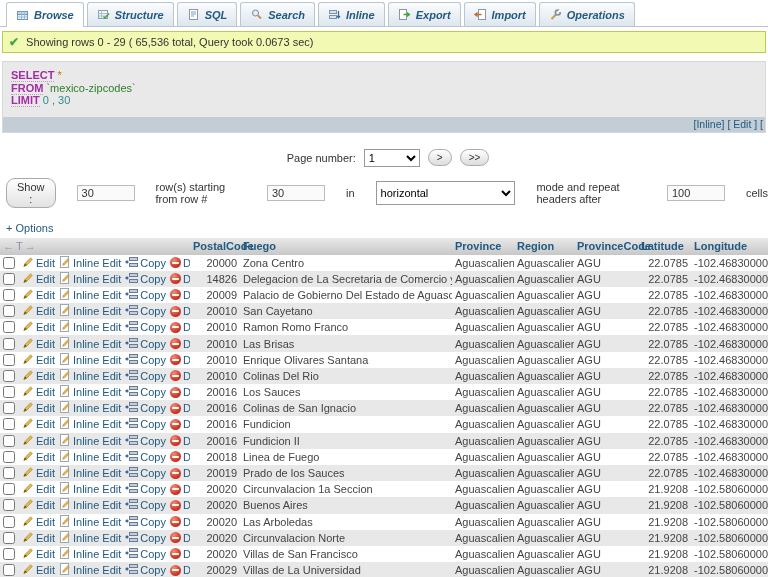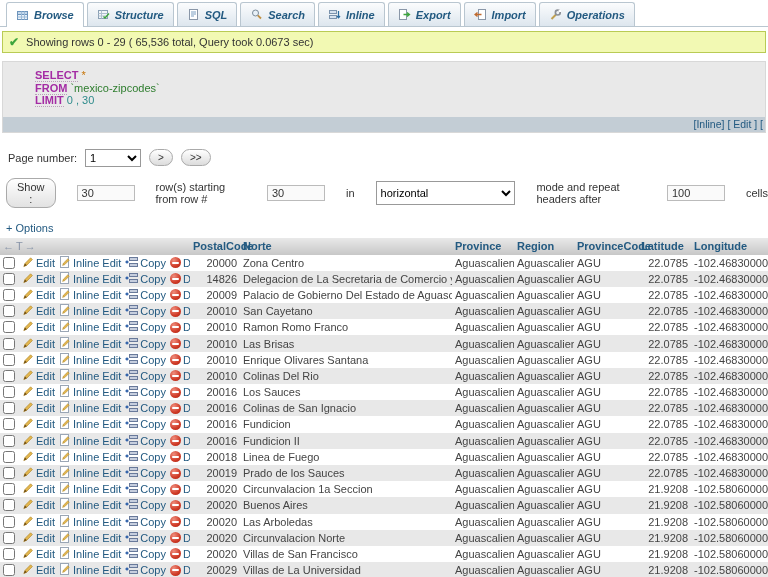--- a/index.html
+++ b/index.html
@@ -21,31 +21,31 @@
   .tab.active { background:#fff; margin-bottom:-1px; height:25px; }
   .tab svg { display:block; }
 
   
   .message { margin:4px 2px; border:1px solid #b9cb54; background:#f2f9b3;
              padding:4px 6px; display:flex; align-items:center; gap:7px; color:#333; }
   .check { color:#3da53d; font-size:12px; font-weight:bold; line-height:10px; }
 
   
   .querybox { margin:8px 2px 0; background:#e9e9e9; border:1px solid #d8d8d8; padding-top:7px; }
-  .sqlcode { padding:0 32px 10px; line-height:12.5px; }
+  .sqlcode { padding:0 8px 10px; line-height:12.5px; }
   .kw { color:#a42ca4; font-weight:bold; border-bottom:1px dotted #b9a0b9; }
   .star { color:#c77405; }
   .tbl { color:#2e7d2e; }
   .num { color:#2e8b8b; }
   .qfooter { background:#c3cdd5; padding:1px 2px 2px; text-align:right;
              color:#235a81; font-size:10.5px; white-space:nowrap; }
   .qfooter a { color:#235a81; text-decoration:none; }
 
   
-  .pagerow { display:flex; align-items:center; gap:8px; margin:16px 0 8px 8px; color:#333; }
+  .pagerow { display:flex; align-items:center; gap:8px; margin:16px 0 8px 8px; color:#333;justify-content:center; }
   .pagerow select { width:56px; height:18px; border:1px solid #999; font-size:11px; background:#fff; }
   .navbtn { border:1px solid #aaa; border-radius:9px;
             background:linear-gradient(#ffffff,#dcdcdc);
             padding:2px 8px; font-size:10px; color:#333; font-family:inherit; }
 
   
   .showrow { display:flex; align-items:center; gap:21px; margin:11px 0 0 6px; color:#333; }
   .showbtn { border:1px solid #aaa; border-radius:9px;
              background:linear-gradient(#ffffff,#e2e2e2);
              padding:2px 10px; font-size:11px; color:#333; font-family:inherit; }
@@ -219,21 +219,21 @@
       <col style="width:77px">
   </colgroup>
   <thead>
     <tr>
       <th>
         <span class="colnav">
           <span>←</span><span>T</span><span>→</span>
         </span>
       </th>
       <th>PostalCode</th>
-      <th>Norte</th>
+      <th>Fuego</th>
       <th>Province</th>
       <th>Region</th>
       <th>ProvinceCode</th>
       <th>Latitude</th>
       <th>Longitude</th>
     </tr>
   </thead>
   <tbody id="rows">
   <tr>
     <td>

